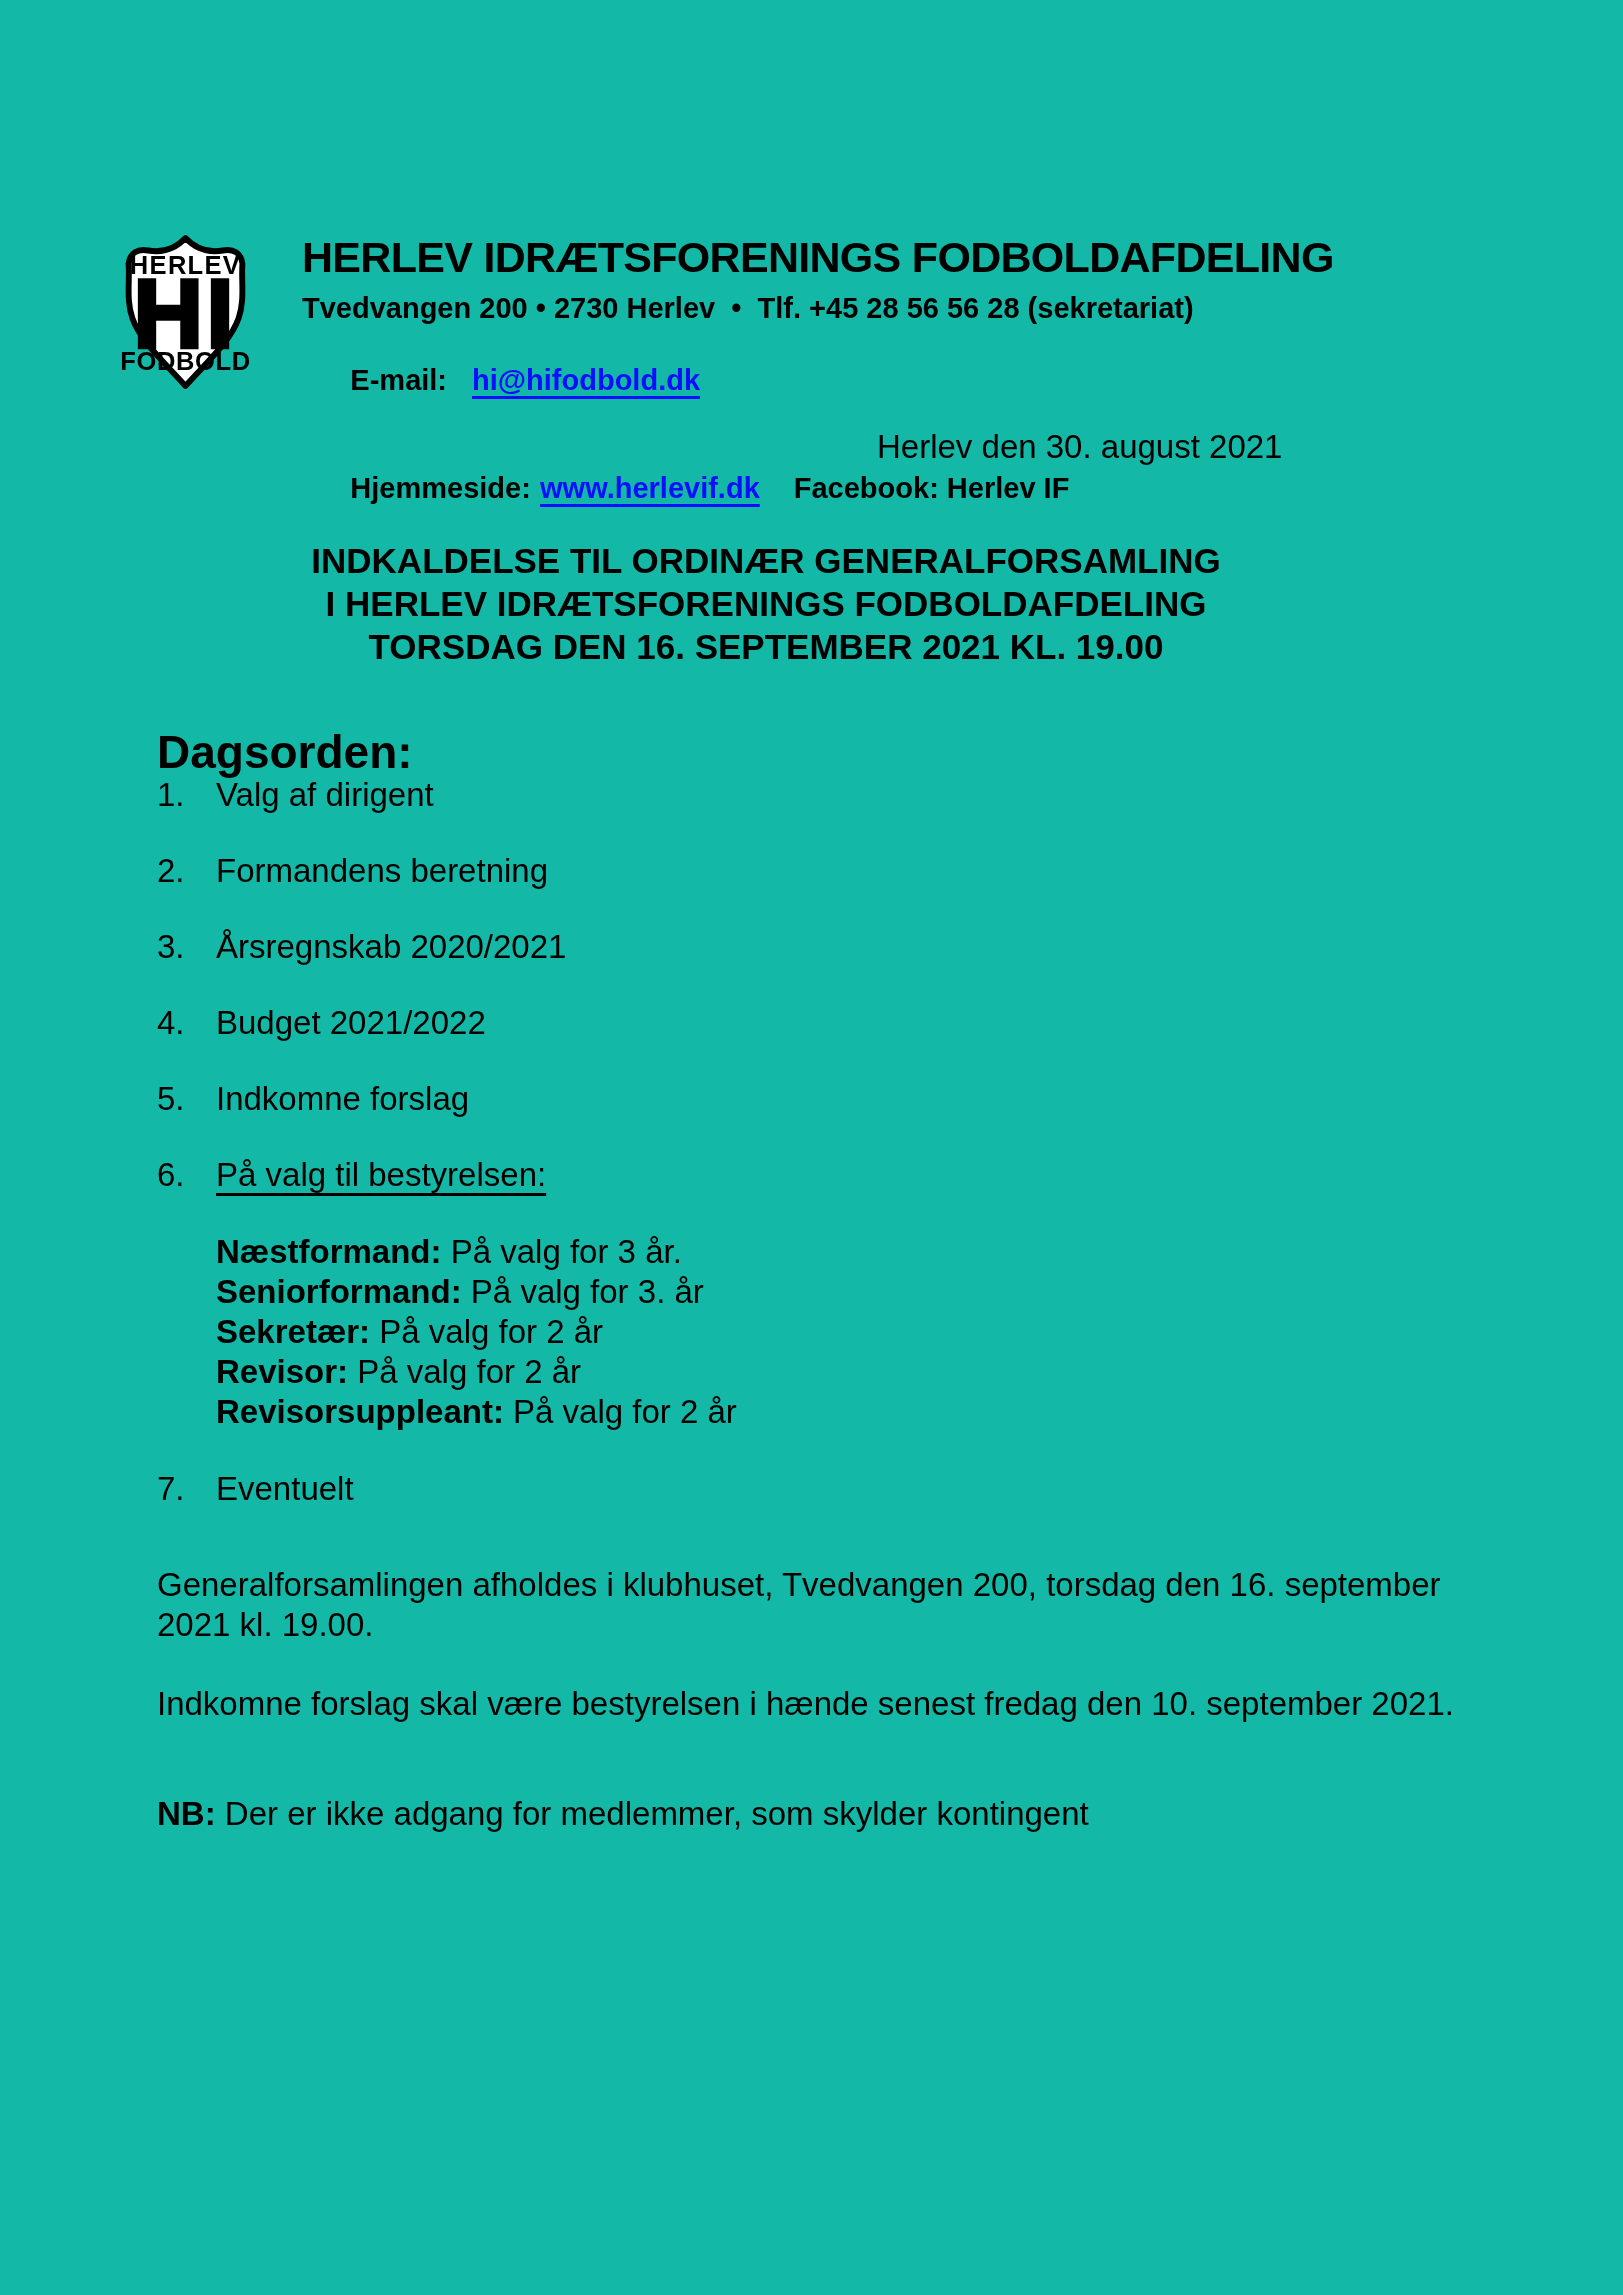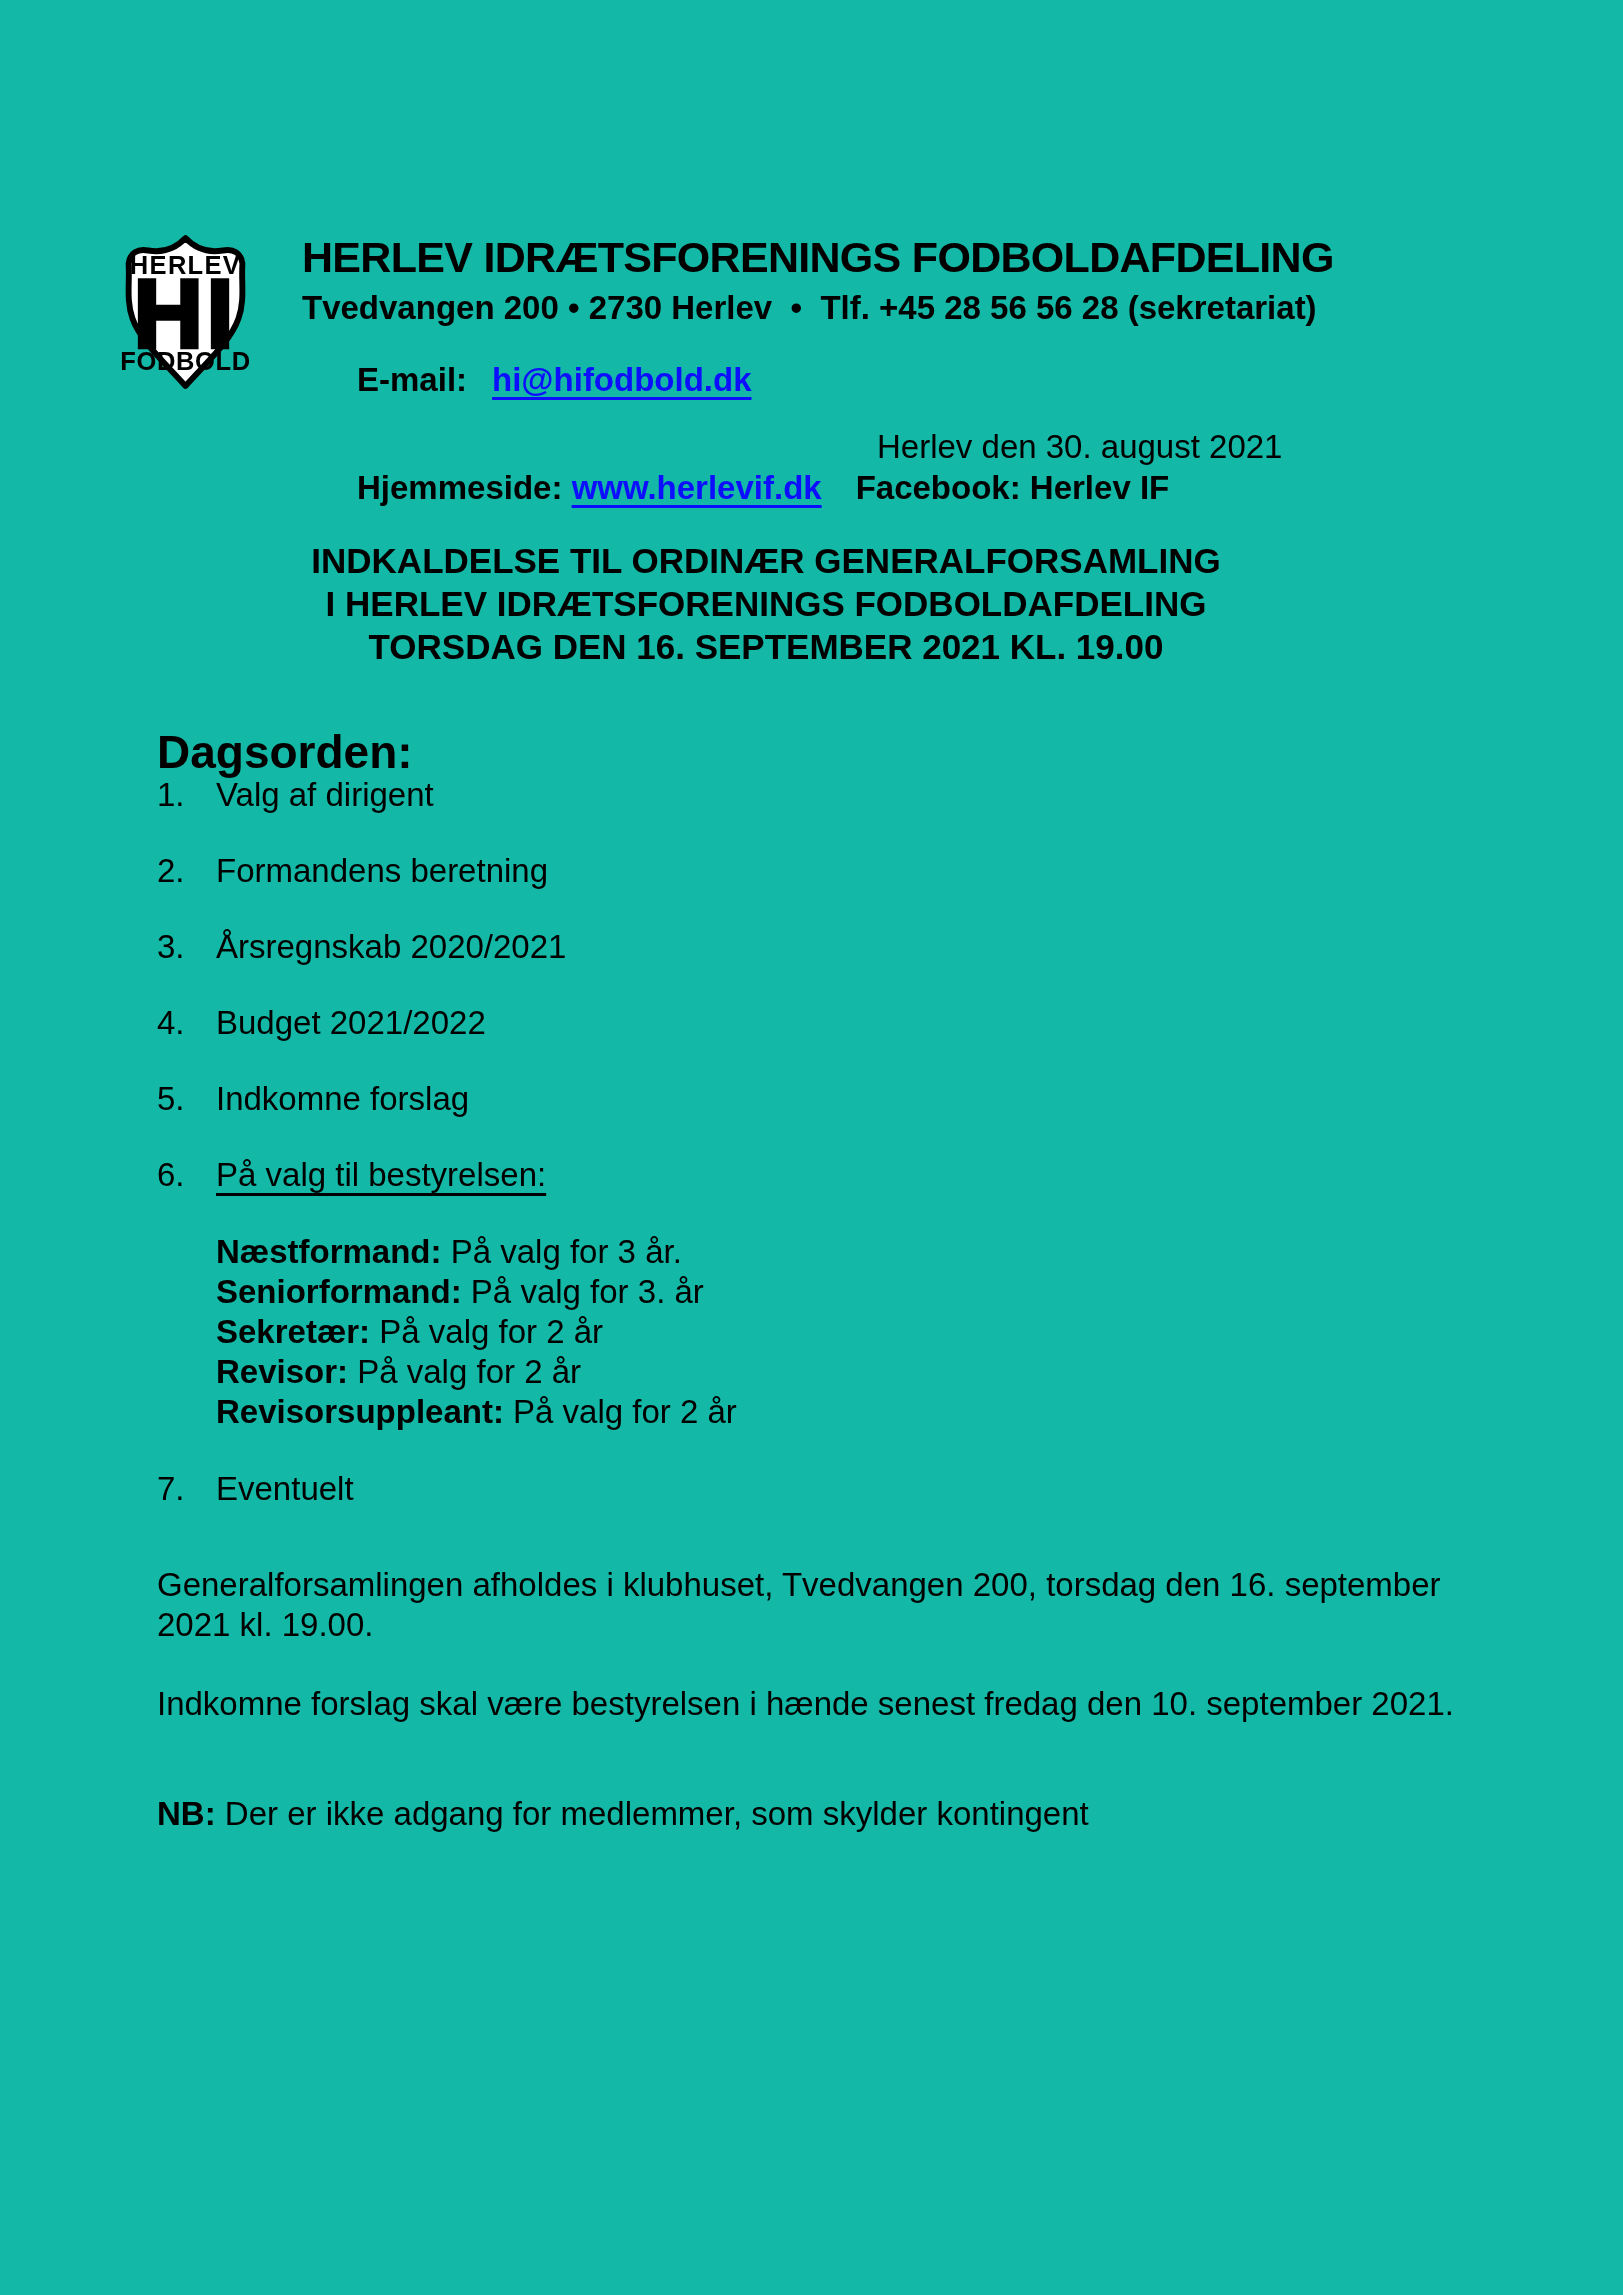--- a/index.html
+++ b/index.html
@@ -13,21 +13,21 @@
     padding-left:42px;
   }
 
   
   .logo{position:absolute;left:107px;top:230px;width:157px;height:164px;}
   .head-text{position:absolute;left:302px;top:236px;}
   .head-title{
     font-size:43px;font-weight:bold;line-height:43px;
     letter-spacing:-0.7px;white-space:pre;margin-bottom:10.5px;
   }
-  .head-line{font-size:33px;font-weight:bold;line-height:36px;white-space:pre;}
+  .head-line{font-size:29px;font-weight:bold;line-height:36px;white-space:pre;}
   .doclink{
     color:#0d0dff;
     text-decoration:underline;
     text-decoration-thickness:3.3px;
     text-underline-offset:5.9px;
     font-weight:bold;
   }
   .email-label{margin-right:25px;}
   .site-label{margin-right:9.2px;text-align:right;}
   .fb{margin-left:34px;}

